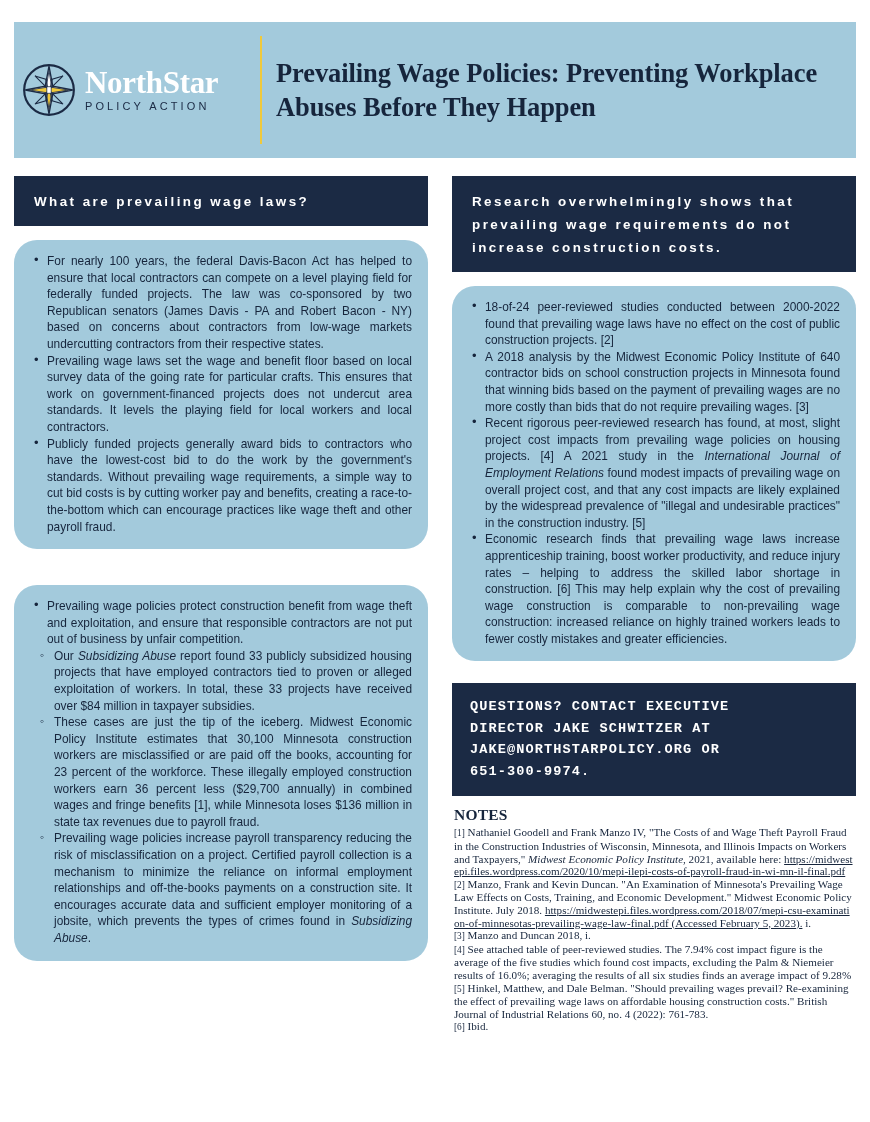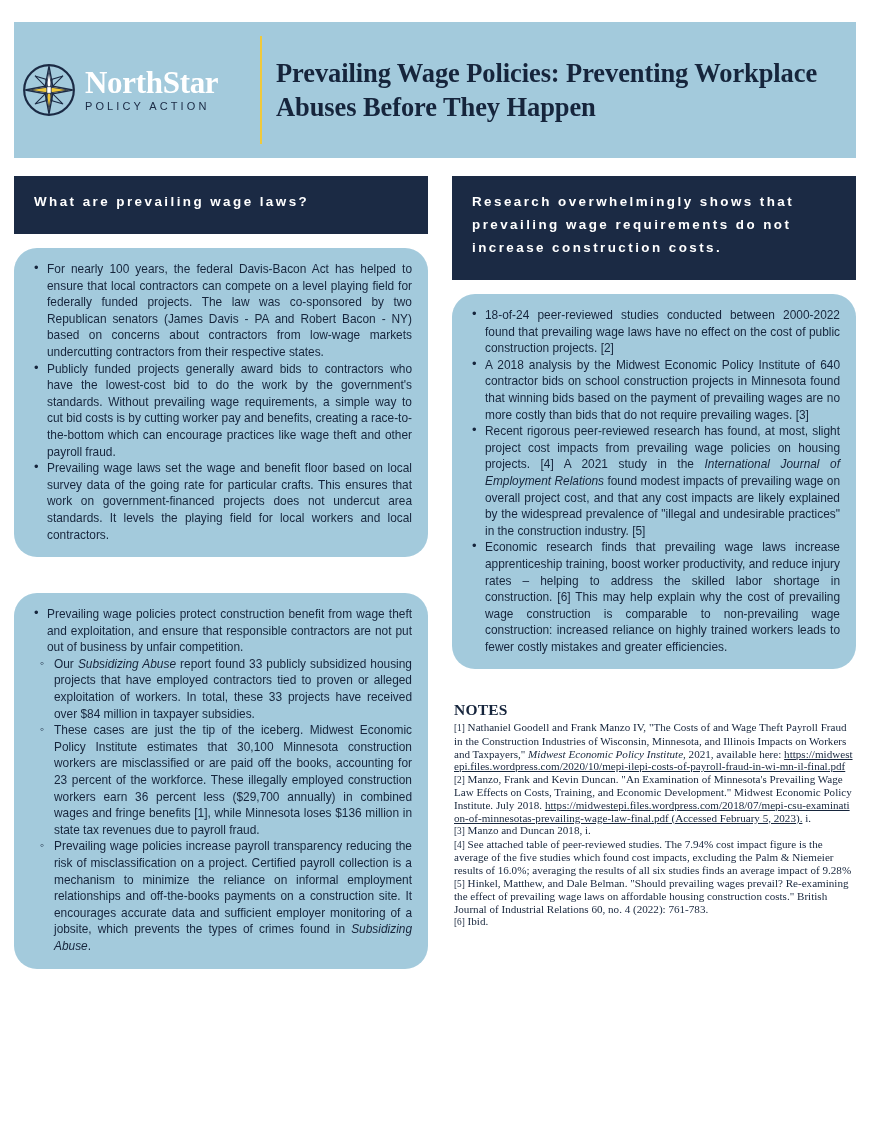--- a/index.html
+++ b/index.html
@@ -98,21 +98,21 @@
     position: absolute;
     left: 452px;
     top: 176px;
     width: 404px;
   }
 
   
   .bar {
     background: #1b2a44;
     color: #ffffff;
-    padding: 14px 18px 21px 20px;
+    padding: 14px 18px 13px 20px;
     box-sizing: border-box;
     font-family: "Liberation Sans", sans-serif;
     font-weight: bold;
     font-size: 13.4px;
     line-height: 23px;
     letter-spacing: 2.45px;
   }
 
   
   .panel {
@@ -241,22 +241,22 @@
   </div>
 
   <div class="col-left">
 
     <div class="bar">What are prevailing wage laws?</div>
     <div class="gap"></div>
 
     <div class="panel">
       <ul>
         <li class="lvl1">For nearly 100 years, the federal Davis-Bacon Act has helped to ensure that local contractors can compete on a level playing field for federally funded projects. The law was co-sponsored by two Republican senators (James Davis - PA and Robert Bacon - NY) based on concerns about contractors from low-wage markets undercutting contractors from their respective states.</li>
+        <li class="lvl1">Prevailing wage laws set the wage and benefit floor based on local survey data of the going rate for particular crafts. This ensures that work on government-financed projects does not undercut area standards. It levels the playing field for local workers and local contractors.</li>
         <li class="lvl1">Publicly funded projects generally award bids to contractors who have the lowest-cost bid to do the work by the government's standards. Without prevailing wage requirements, a simple way to cut bid costs is by cutting worker pay and benefits, creating a race-to-the-bottom which can encourage practices like wage theft and other payroll fraud.</li>
-        <li class="lvl1">Prevailing wage laws set the wage and benefit floor based on local survey data of the going rate for particular crafts. This ensures that work on government-financed projects does not undercut area standards. It levels the playing field for local workers and local contractors.</li>
       </ul>
     </div>
 
     <div class="gap-lg"></div>
 
     <div class="gap"></div>
 
     <div class="panel">
       <ul>
         <li class="lvl1">Prevailing wage policies protect construction benefit from wage theft and exploitation, and ensure that responsible contractors are not put out of business by unfair competition.</li>
@@ -278,20 +278,26 @@
       <ul>
         <li class="lvl1"><span>18-of-24 peer-reviewed studies conducted between 2000-2022 found that prevailing wage laws have no effect on the cost of public construction projects. [2]</span><em></em><span></span></li>
         <li class="lvl1"><span>A 2018 analysis by the Midwest Economic Policy Institute of 640 contractor bids on school construction projects in Minnesota found that winning bids based on the payment of prevailing wages are no more costly than bids that do not require prevailing wages. [3]</span><em></em><span></span></li>
         <li class="lvl1"><span>Recent rigorous peer-reviewed research has found, at most, slight project cost impacts from prevailing wage policies on housing projects. [4] A 2021 study in the </span><em>International Journal of Employment Relations</em><span> found modest impacts of prevailing wage on overall project cost, and that any cost impacts are likely explained by the widespread prevalence of "illegal and undesirable practices" in the construction industry. [5]</span></li>
         <li class="lvl1"><span>Economic research finds that prevailing wage laws increase apprenticeship training, boost worker productivity, and reduce injury rates – helping to address the skilled labor shortage in construction. [6] This may help explain why the cost of prevailing wage construction is comparable to non-prevailing wage construction: increased reliance on highly trained workers leads to fewer costly mistakes and greater efficiencies.</span><em></em><span></span></li>
       </ul>
     </div>
 
     <div class="gap-lg"></div>
 
+    <div class="contact">
+      <span>QUESTIONS? CONTACT EXECUTIVE</span>
+      <span>DIRECTOR JAKE SCHWITZER AT</span>
+      <span>JAKE@NORTHSTARPOLICY.ORG OR</span>
+      <span>651-300-9974.</span>
+    </div>
 
     <div class="gap-sm"></div>
 
     <div class="notes">
       <div class="notes-title">NOTES</div>
 
       <div class="note">
         <span class="marker">[1]</span><span> Nathaniel Goodell and Frank Manzo IV, "The Costs of and Wage Theft Payroll Fraud in the Construction Industries of Wisconsin, Minnesota, and Illinois Impacts on Workers and Taxpayers," </span><em>Midwest Economic Policy Institute</em><span>, 2021, available here: </span><span class="lnk">https://midwestepi.files.wordpress.com/2020/10/mepi-ilepi-costs-of-payroll-fraud-in-wi-mn-il-final.pdf</span><span></span>
       </div>
 

